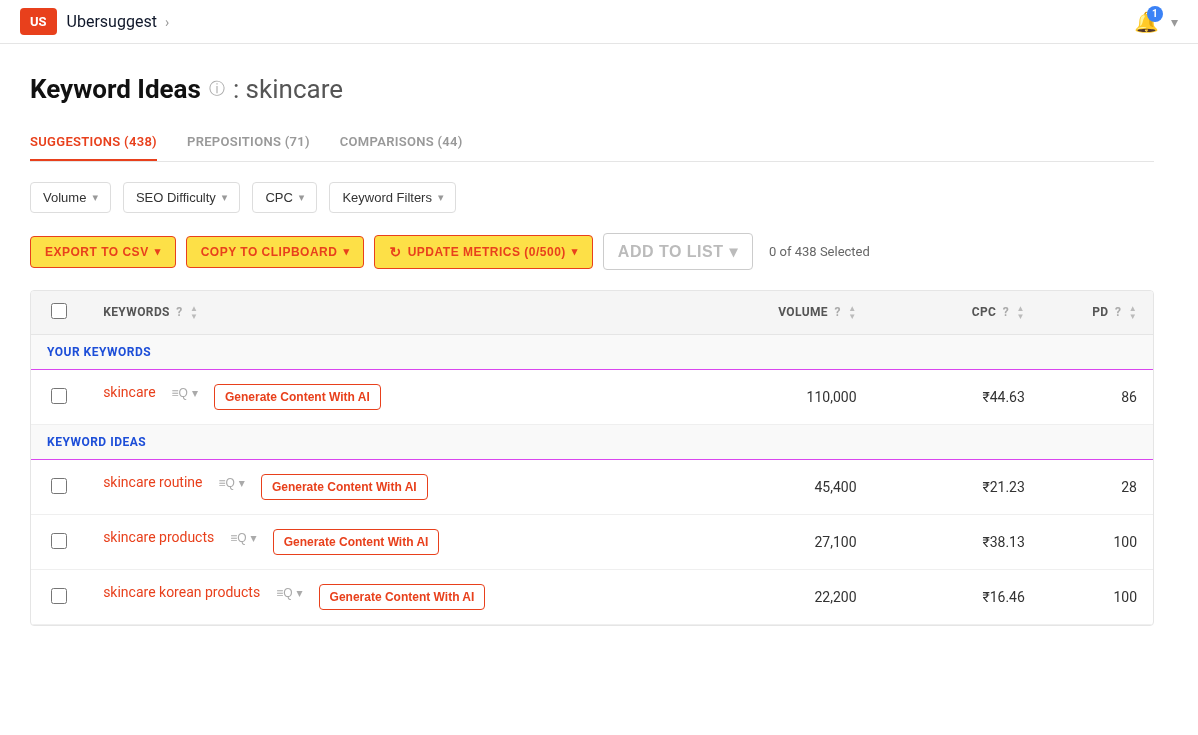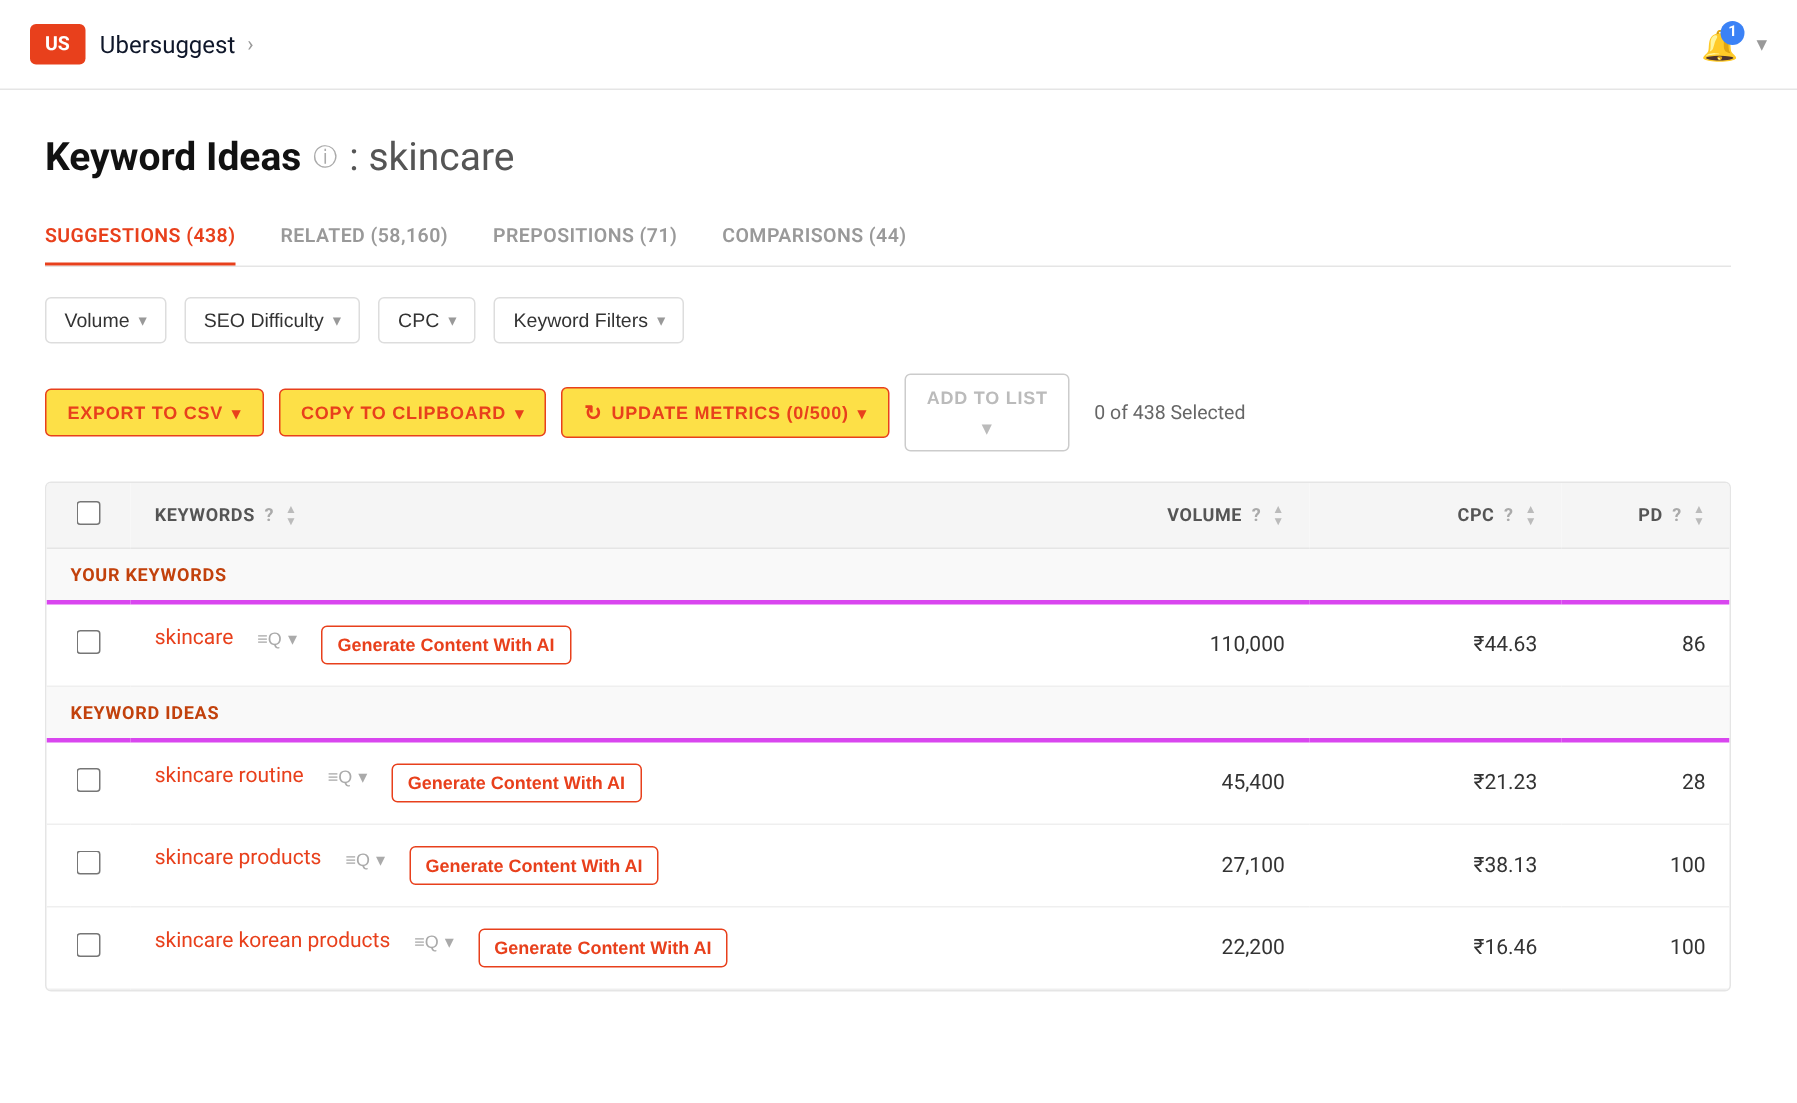--- a/index.html
+++ b/index.html
@@ -6,21 +6,21 @@
     body { font-family: -apple-system, BlinkMacSystemFont, 'Segoe UI', Roboto, sans-serif; background: #fff; color: #333; font-size: 14px; }
 
     
     .top-nav {
       display: flex;
       align-items: center;
       justify-content: space-between;
       background: #fff;
       border-bottom: 1px solid #e5e5e5;
       padding: 0 20px;
-      height: 60px;
+      height: 44px;
     }
     .nav-left {
       display: flex;
       align-items: center;
       gap: 0;
     }
     .us-badge {
       background: #e8401c;
       color: #fff;
       font-weight: 700;
@@ -176,28 +176,27 @@
     }
     .action-btn .chevron { font-size: 11px; color: #e8401c; }
     .action-btn-disabled {
       display: flex;
       align-items: center;
       gap: 6px;
       border: 1.5px solid #ccc;
       border-radius: 4px;
       padding: 8px 14px;
       background: #fff;
-      font-size: 12px;
+      font-size: 16px;
       font-weight: 700;
       color: #bbb;
       cursor: not-allowed;
       text-transform: uppercase;
       letter-spacing: 0.5px;
       white-space: nowrap;
-      flex-direction: column;
     }
     .selected-count {
       font-size: 13px;
       color: #666;
       margin-left: 6px;
     }
     .refresh-icon {
       display: inline-block;
       font-size: 14px;
     }
@@ -248,24 +247,24 @@
     .volume-col { width: 15%; text-align: right !important; }
     .cpc-col { width: 15%; text-align: right !important; }
     .pd-col { width: 10%; text-align: right !important; }
 
     
     .section-header td {
       background: #f9f9f9;
       padding: 10px 16px;
       font-size: 12px;
       font-weight: 700;
-      color: #c2410c;
+      color: #1d4ed8;
       text-transform: uppercase;
       letter-spacing: 0.5px;
-      border-bottom: 3px solid #d946ef;
+      border-bottom: 1px solid #d946ef;
     }
 
     
     tbody tr.data-row {
       border-bottom: 1px solid #efefef;
     }
     tbody td {
       padding: 14px 16px;
       font-size: 14px;
       color: #333;
@@ -351,23 +350,20 @@
 
   <div class="page-title">
     <h1>Keyword Ideas</h1>
     <span class="info-icon">ⓘ</span>
     <span class="colon-keyword">: skincare</span>
   </div>
 
   <div class="tabs">
     <div class="tab active">
       <span>SUGGESTIONS (438)</span>
-    </div>
-    <div class="tab">
-      <span>RELATED (58,160)</span>
     </div>
     <div class="tab">
       <span>PREPOSITIONS (71)</span>
     </div>
     <div class="tab">
       <span>COMPARISONS (44)</span>
     </div>
   </div>
 
   <div class="filters">

